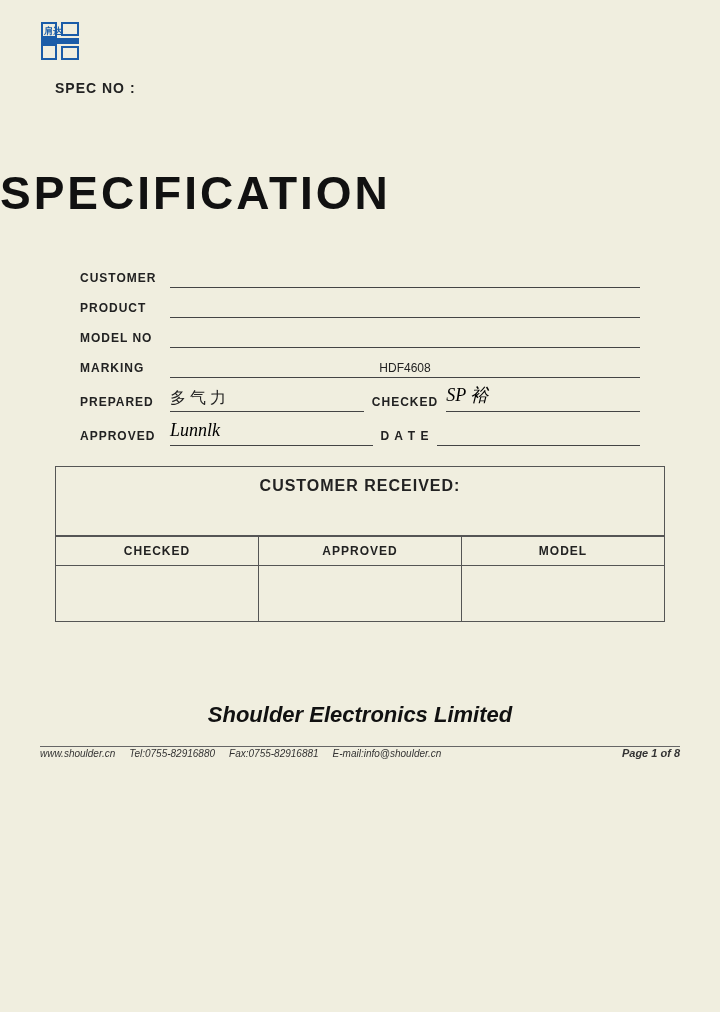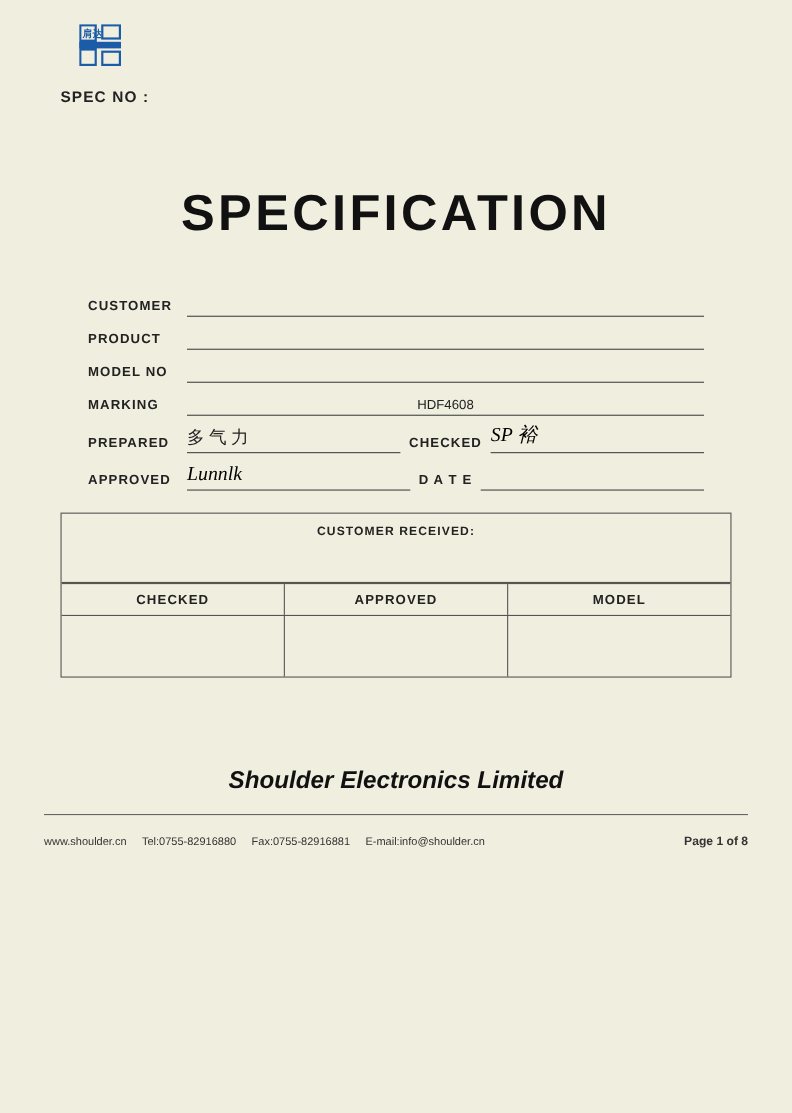--- a/index.html
+++ b/index.html
@@ -11,21 +11,21 @@
       position: relative;
     }
     .page {
       width: 720px;
       min-height: 1012px;
       background: #f0eedf;
       padding: 0;
       position: relative;
     }
     .header {
-      padding: 22px 55px 10px 72px;
+      padding: 22px 55px 10px 41px;
       display: flex;
       align-items: center;
     }
     .logo {
       display: flex;
       align-items: center;
       gap: 8px;
     }
     .logo-icon {
       width: 38px;
@@ -38,21 +38,20 @@
       letter-spacing: 2px;
     }
     .spec-no {
       padding: 10px 55px 0 55px;
       font-size: 14px;
       font-weight: bold;
       color: #222;
       letter-spacing: 1px;
     }
     .title-section {
-      text-align: center;
       padding: 70px 0 40px 0;
     }
     .title-section h1 {
       font-size: 46px;
       font-weight: 900;
       color: #111;
       letter-spacing: 3px;
       font-family: Arial Black, Arial, sans-serif;
     }
     .info-table {
@@ -140,21 +139,21 @@
     }
 
     
     .received-section {
       margin: 18px 55px 0 55px;
       border: 1px solid #555;
     }
     .received-header {
       padding: 10px 0 40px 0;
       text-align: center;
-      font-size: 11px;
+      font-size: 16px;
       font-weight: bold;
       color: #222;
       letter-spacing: 1px;
       border-bottom: 1px solid #555;
     }
     .received-cols {
       display: flex;
       border-top: 1px solid #555;
     }
     .received-col {
@@ -189,26 +188,27 @@
       padding: 80px 0 18px 0;
       font-size: 22px;
       font-weight: bold;
       color: #111;
       font-style: italic;
       font-family: Liberation Sans, sans-serif;
     }
     .footer-bar {
       border-top: 1px solid #666;
       margin: 0 40px;
-      padding: 18px 0 5px 0;
+      padding: 0 0 5px 0;
       display: flex;
       justify-content: space-between;
       align-items: center;
       font-size: 10px;
       color: #333;
+      font-style: italic;
     }
     .footer-info {
       display: flex;
       gap: 14px;
     }
     .page-num {
       font-weight: bold;
       font-size: 11px;
     }
   </style>

